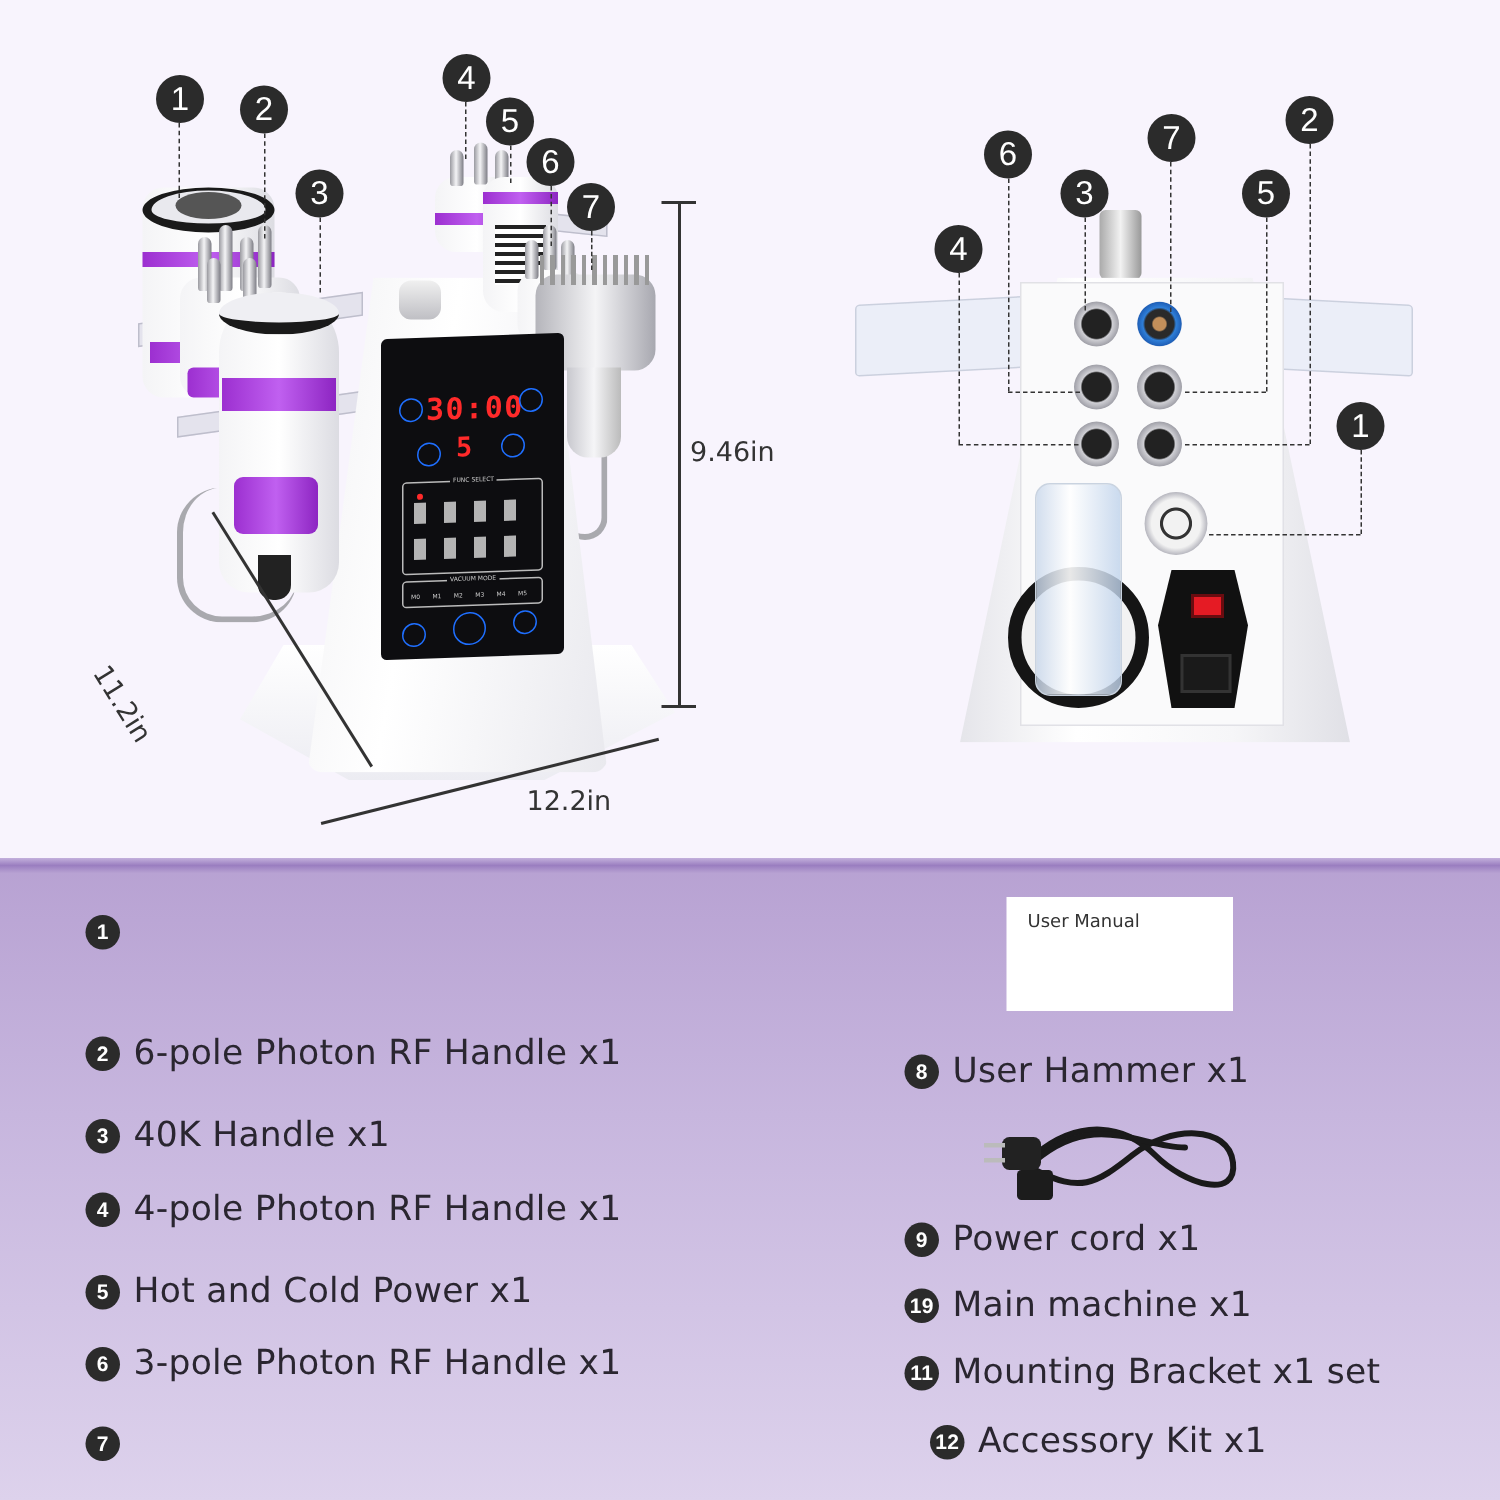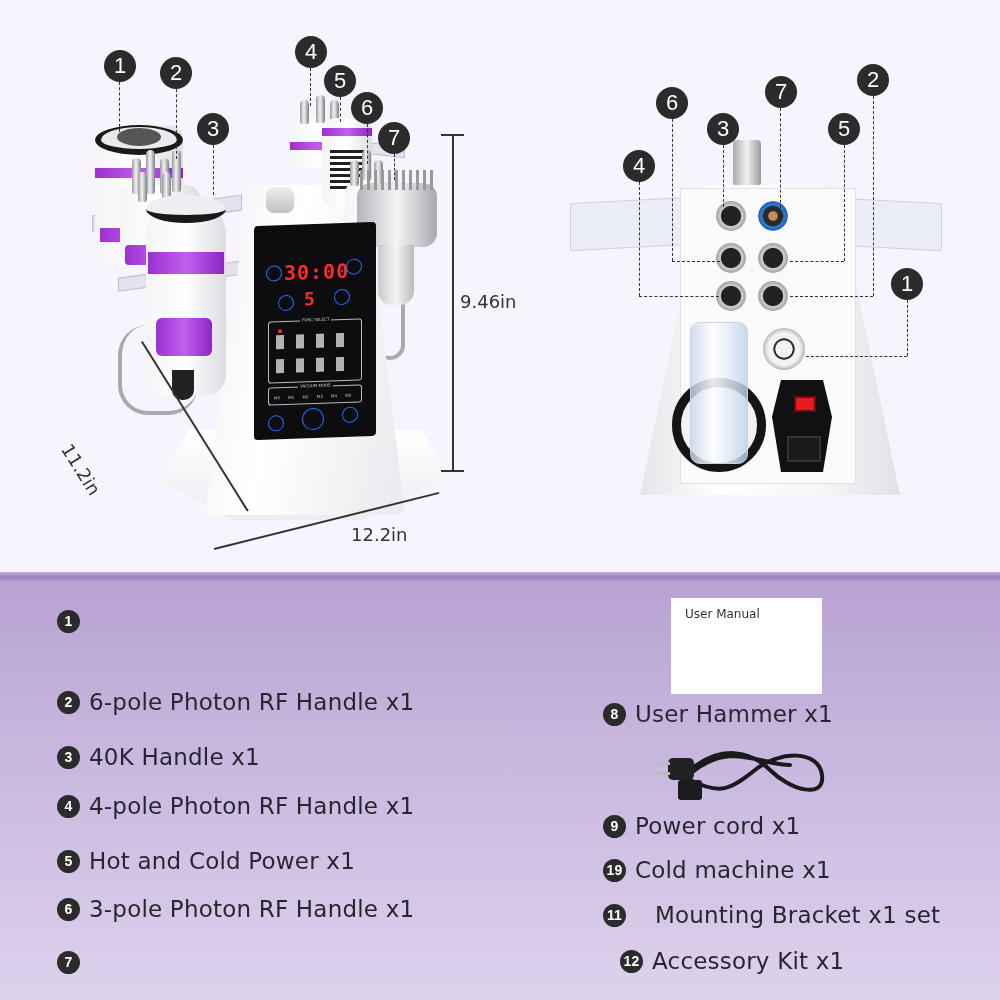--- a/index.html
+++ b/index.html
@@ -63,21 +63,21 @@
   .iec { position: absolute; left: 787px; top: 436px; width: 34px; height: 26px; background: #1a1a1a; border: 2px solid #333; }
   .top-nozzle { position: absolute; left: 733px; top: 140px; width: 28px; height: 46px; border-radius: 4px;
                 background: linear-gradient(90deg, #aaa, #f2f2f2 50%, #999); }
 
   
   .item { position: absolute; display: flex; align-items: flex-start; color: #2a2630; font-size: 23px; font-family: "DejaVu Sans", sans-serif; letter-spacing: 0.2px; }
   .item .num { flex: none; width: 23px; height: 23px; border-radius: 50%; background: #2b2b2b; color: #fff;
                font-size: 14px; line-height: 23px; text-align: center; margin-right: 9px; margin-top: 4px; font-family: "Liberation Sans", sans-serif; font-weight: bold; }
   .item .txt { line-height: 31px; }
 
-  .manual { position: absolute; left: 671px; top: 598px; width: 151px; height: 96px; background: #ffffff; }
+  .manual { position: absolute; left: 671px; top: 598px; width: 151px; height: 76px; background: #ffffff; }
   .manual span { position: absolute; left: 14px; top: 9px; font-size: 12px; color: #333; font-family: "DejaVu Sans", sans-serif; }
   .cord { position: absolute; left: 650px; top: 740px; width: 180px; height: 70px; }
 </style>
 </head>
 <body>
 
 <div class="top"></div>
 
 <div>
 
@@ -279,22 +279,22 @@
   <rect x="6" y="32" width="14" height="3" fill="#bbb"></rect>
   <rect x="28" y="40" width="24" height="20" rx="3" fill="#1c1c1c"></rect>
 </svg>
 
 <div class="item" style="left:603px;top:811px;">
   <span class="num">9</span>
   <span class="txt">Power cord x1</span>
 </div>
 <div class="item" style="left:603px;top:855px;">
   <span class="num">19</span>
-  <span class="txt">Cold machine x1</span>
-</div>
-<div class="item" style="left:603px;top:900px;gap:20px;">
+  <span class="txt">Main machine x1</span>
+</div>
+<div class="item" style="left:603px;top:900px;">
   <span class="num">11</span>
   <span class="txt">Mounting Bracket x1 set</span>
 </div>
 <div class="item" style="left:620px;top:946px;">
   <span class="num">12</span>
   <span class="txt">Accessory Kit x1</span>
 </div>
 
 </body></html>

